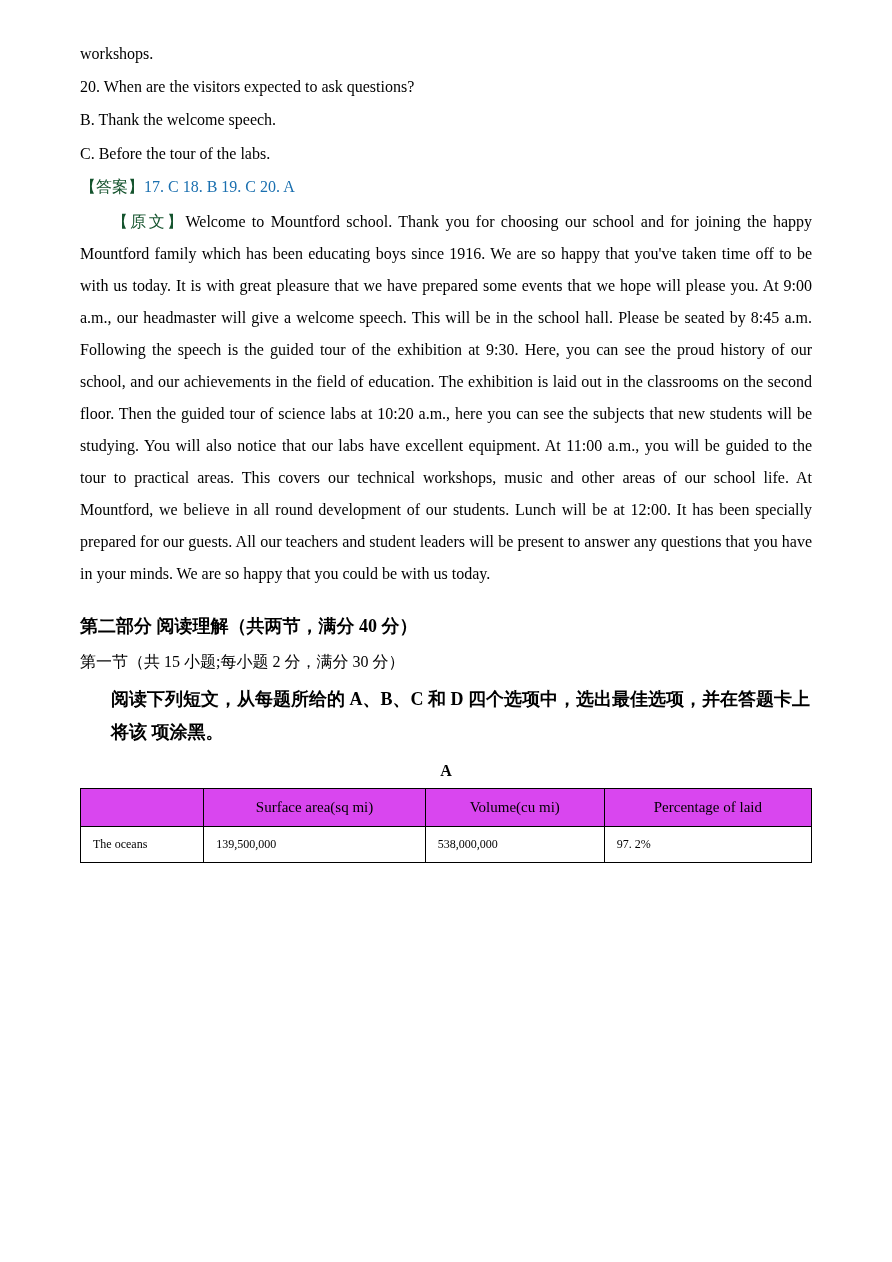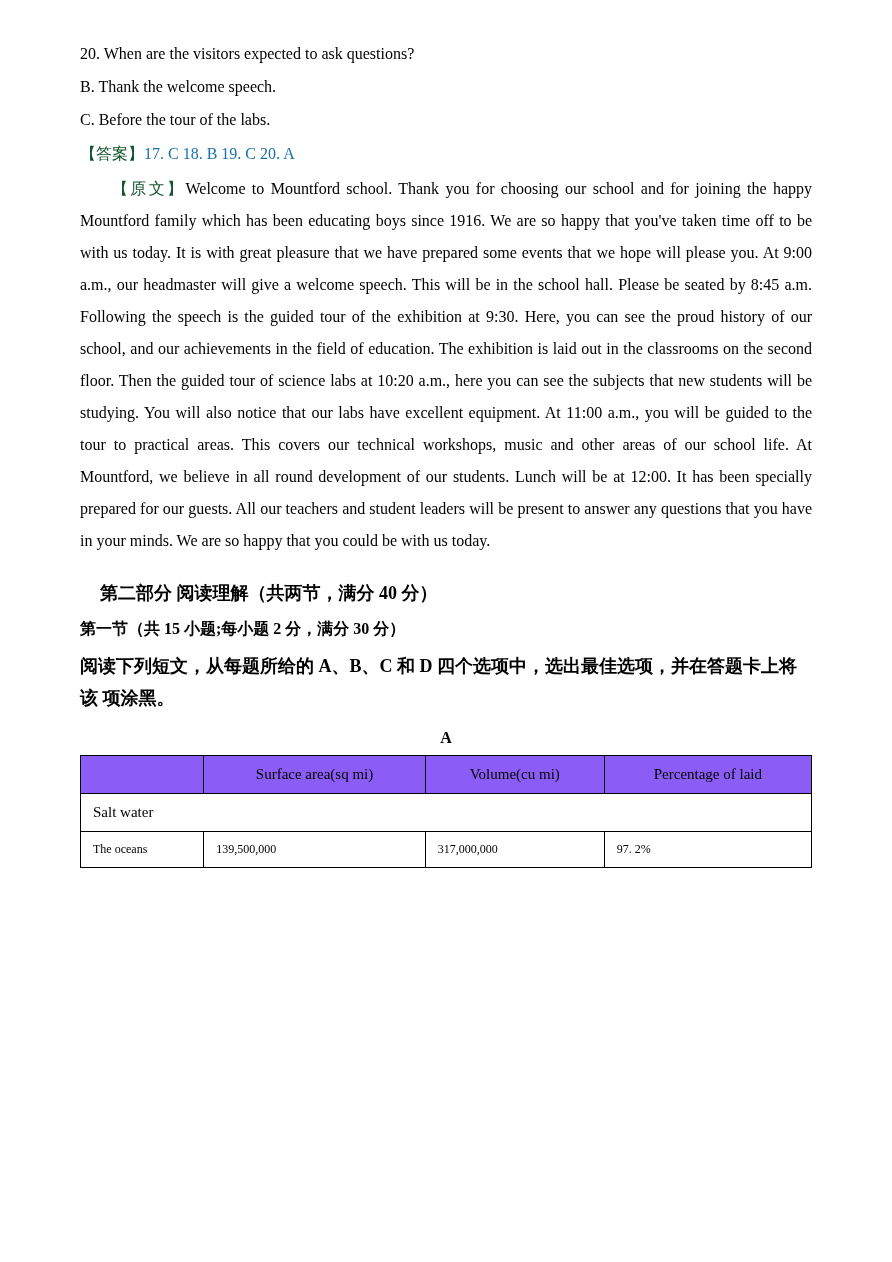--- a/index.html
+++ b/index.html
@@ -42,35 +42,35 @@
       line-height: 2;
       margin-bottom: 20px;
     }
 
     .section-heading {
       font-size: 18px;
       font-weight: bold;
       margin-top: 16px;
       margin-bottom: 6px;
       line-height: 1.8;
-      margin-left: 20px;
     }
 
     .section-sub {
       font-size: 16px;
-      font-weight: bold;
+      font-weight: normal;
       margin-bottom: 6px;
       line-height: 1.8;
     }
 
     .section-instruction {
       font-size: 18px;
       font-weight: bold;
       line-height: 1.8;
       margin-bottom: 6px;
+      margin-left: 31px;
     }
 
     .table-title {
       text-align: center;
       font-weight: bold;
       font-size: 16px;
       margin-top: 14px;
       margin-bottom: 8px;
     }
 
@@ -82,36 +82,37 @@
 
     table th, table td {
       border: 1px solid #000;
       padding: 10px 12px;
       font-size: 15px;
       vertical-align: middle;
     }
 
     table thead th {
       font-weight: normal;
-      background: #8b5cf6;
+      background: #d946ef;
     }
 
     .salt-water-row td {
       font-size: 15px;
     }
 
     .oceans-row td {
       font-size: 12px;
     }
   </style>
 </head>
 <body>
 
 <div class="page">
 
+  <div class="text-line">workshops.</div>
 
   <div class="text-line">20. When are the visitors expected to ask questions?</div>
   <div class="text-line">B. Thank the welcome speech.</div>
   <div class="text-line">C. Before the tour of the labs.</div>
 
   <div class="answer-line">
     <span class="bracket-blue">【答案】</span><span>17. C      18. B       19. C       20. A</span>
   </div>
 
 
@@ -128,25 +129,22 @@
   <table>
     <thead>
       <tr>
         <th></th>
         <th>Surface area(sq mi)</th>
         <th>Volume(cu mi)</th>
         <th>Percentage of laid</th>
       </tr>
     </thead>
     <tbody>
-      <tr class="salt-water-row">
-        <td colspan="4">Salt water</td>
-      </tr>
       <tr class="oceans-row">
         <td>The oceans</td>
         <td>139,500,000</td>
-        <td>317,000,000</td>
+        <td>538,000,000</td>
         <td>97. 2%</td>
       </tr>
     </tbody>
   </table>
 
 </div>
 
 </body></html>

